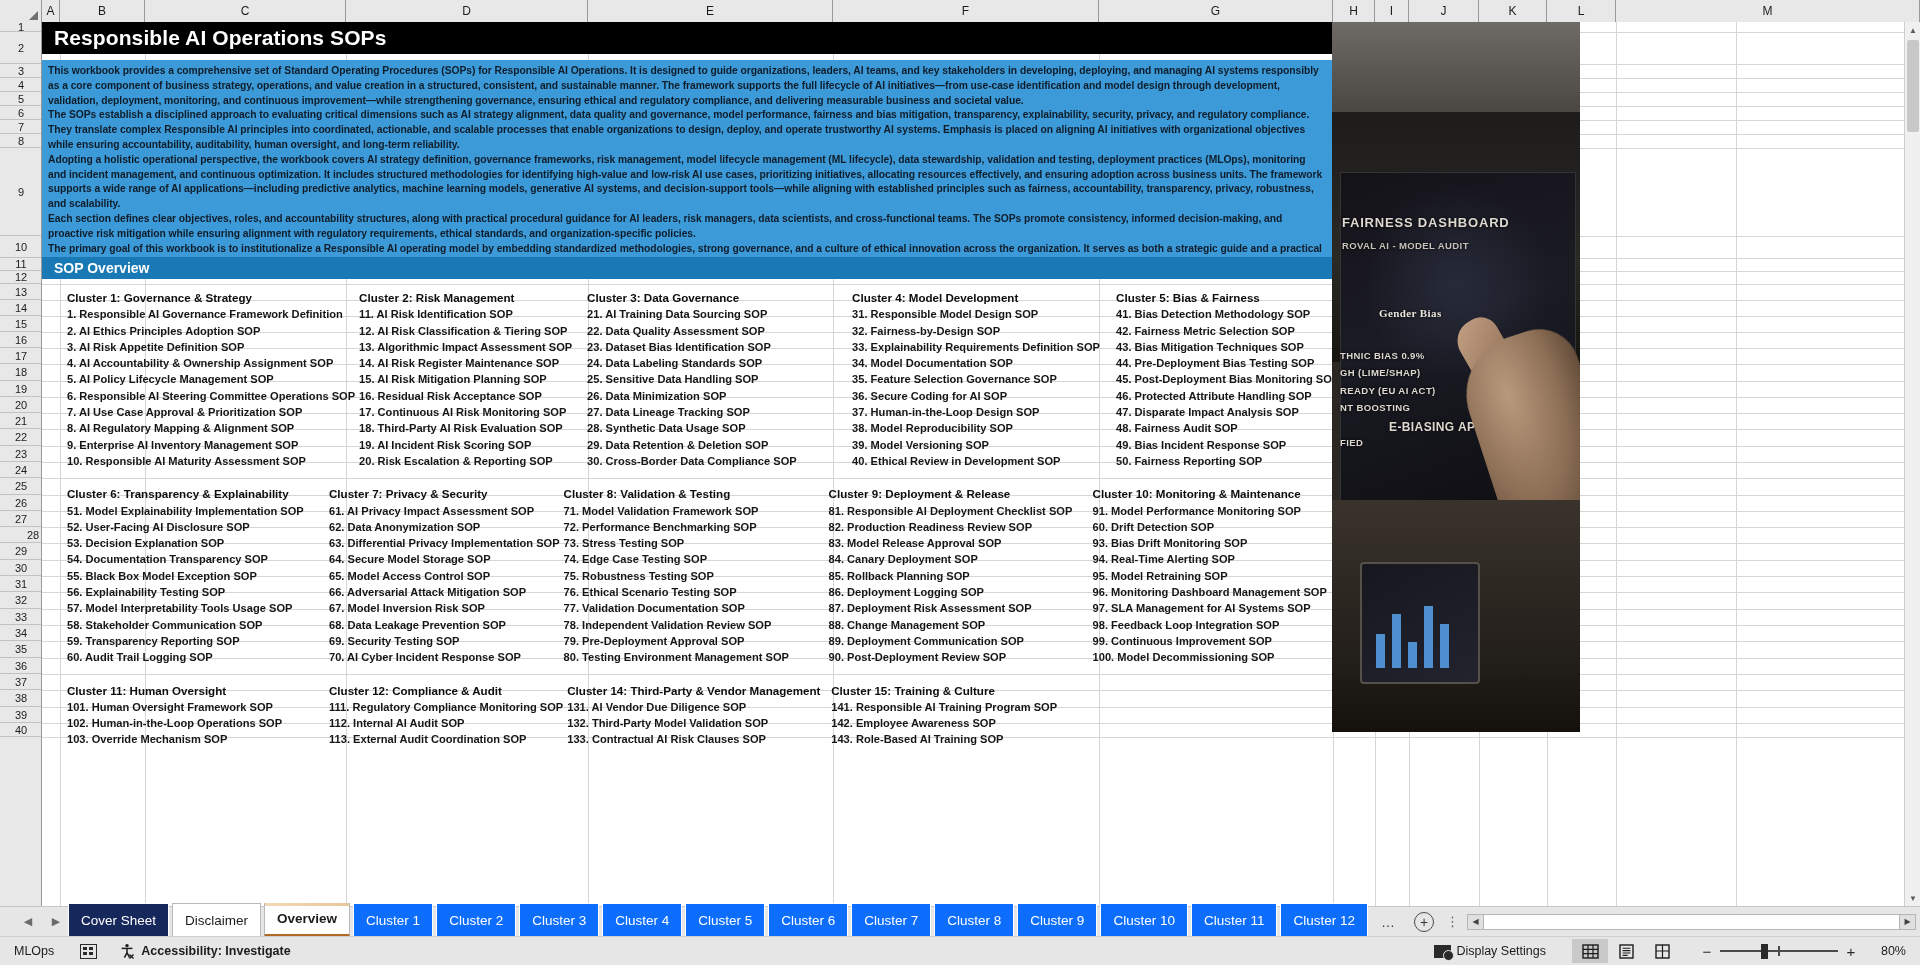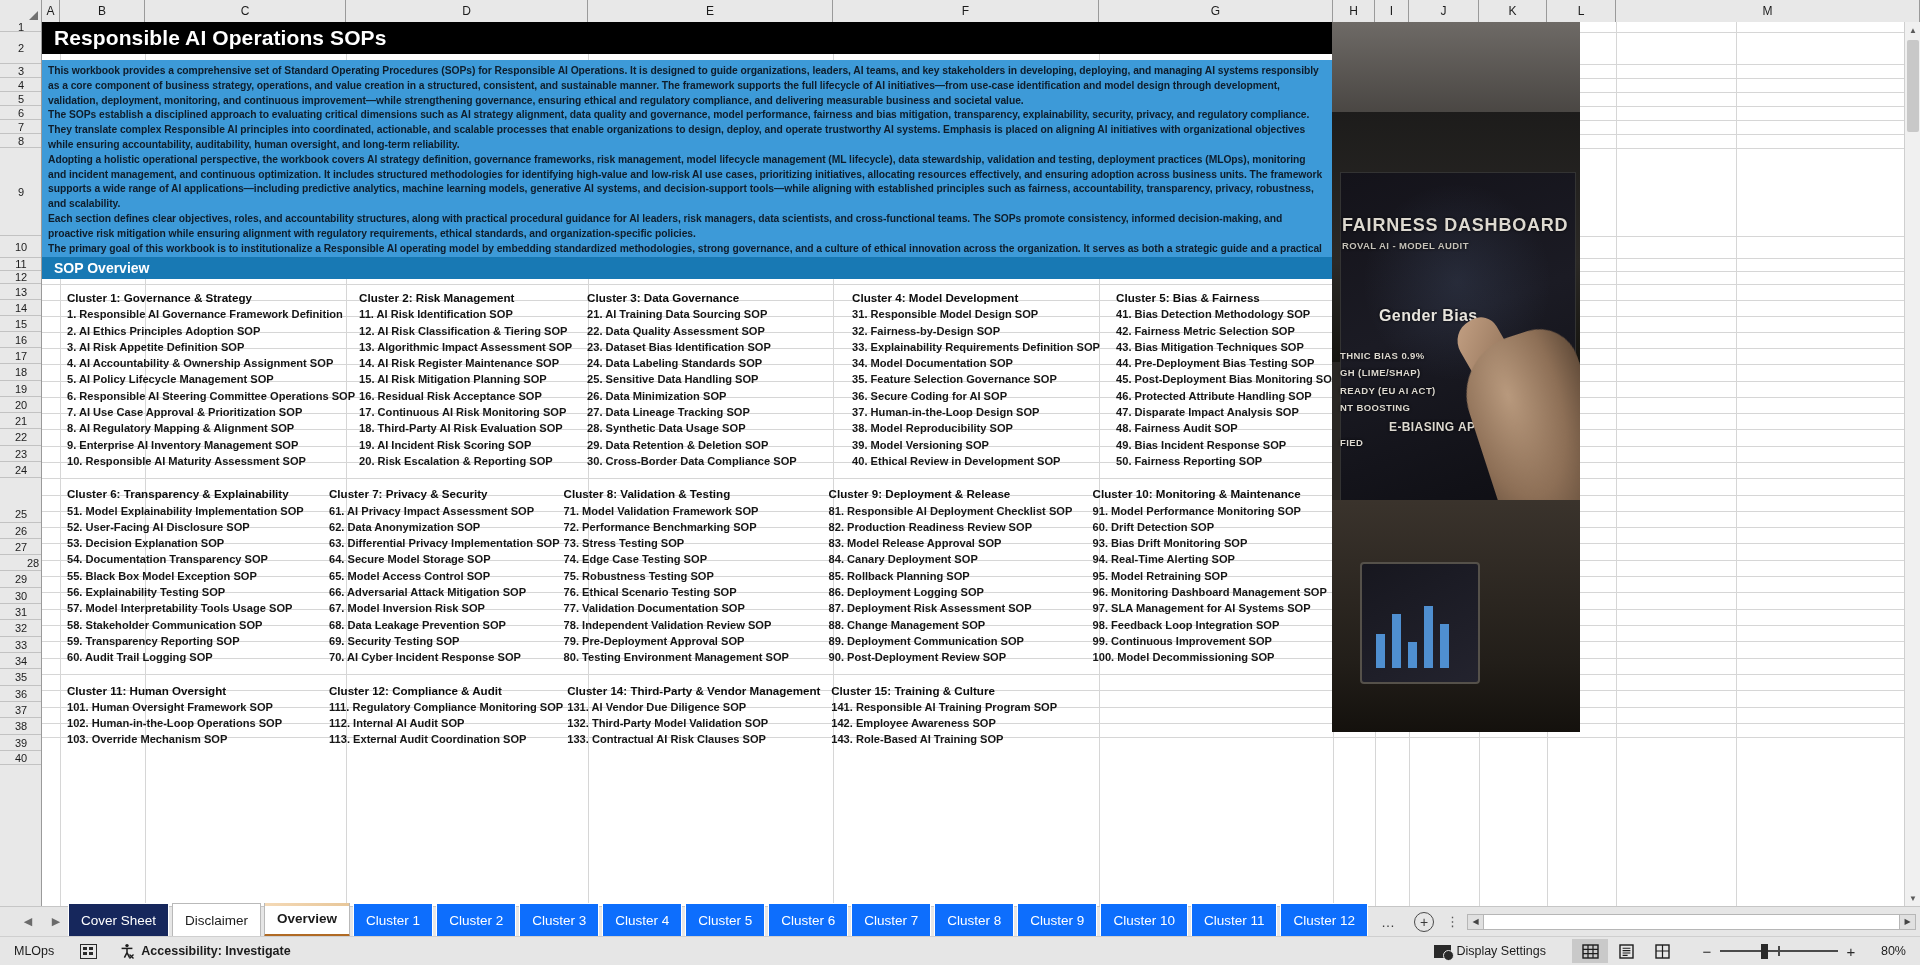--- a/index.html
+++ b/index.html
@@ -186,23 +186,23 @@
   }
   .ph-txt {
     position: absolute;
     color: #ddd9d0;
     font-size: 10px;
     font-weight: bold;
     letter-spacing: .4px;
     white-space: nowrap;
     text-shadow: 0 0 3px rgba(0,0,0,.9);
   }
-  .ph-txt.t1 { left: 10px; top: 193px; font-size: 18px; letter-spacing: .8px; }
+  .ph-txt.t1 { left: 10px; top: 193px; font-size: 13px; letter-spacing: .8px; }
   .ph-txt.t2 { left: 10px; top: 218px; font-size: 9.5px; color: #c5c1b8; }
-  .ph-txt.t3 { left: 47px; top: 285px; font-size: 16px; color: #e8e5de; }
+  .ph-txt.t3 { left: 47px; top: 285px; font-size: 11px; color: #e8e5de; font-family: Liberation Serif, serif; }
   .ph-txt.t4 { left: 8px; top: 328px; font-size: 9.5px; }
   .ph-txt.t5 { left: 8px; top: 345px; font-size: 9.5px; }
   .ph-txt.t6 { left: 8px; top: 363px; font-size: 9.5px; }
   .ph-txt.t7 { left: 8px; top: 380px; font-size: 9.5px; }
   .ph-txt.t8 { left: 14px; top: 398px; font-size: 12px; margin-left: 43px; }
   .ph-txt.t9 { left: 8px; top: 415px; font-size: 9.5px; }
   .ph-hand {
     position: absolute; left: 150px; top: 310px;
     width: 120px; height: 220px;
     background: radial-gradient(ellipse at 35% 25%, #b8997d 0%, #8d6f56 45%, #4d3b2c 85%);
@@ -464,21 +464,21 @@
     <div class="rowhdr" style="height: 16px;">15</div>
     <div class="rowhdr" style="height: 16px;">16</div>
     <div class="rowhdr" style="height: 16px;">17</div>
     <div class="rowhdr" style="height: 17px;">18</div>
     <div class="rowhdr" style="height: 16px;">19</div>
     <div class="rowhdr" style="height: 16px;">20</div>
     <div class="rowhdr" style="height: 16px;">21</div>
     <div class="rowhdr" style="height: 17px;">22</div>
     <div class="rowhdr" style="height: 16px;">23</div>
     <div class="rowhdr" style="height: 16px;">24</div>
-    <div class="rowhdr" style="height: 17px; margin-top: 28px;">25</div>
+    <div class="rowhdr" style="height: 17px;">25</div>
     <div class="rowhdr" style="height: 16px;">26</div>
     <div class="rowhdr" style="height: 16px;">27</div>
     <div class="rowhdr" style="height: 16px; padding-left: 24px;">28</div>
     <div class="rowhdr" style="height: 17px;">29</div>
     <div class="rowhdr" style="height: 16px;">30</div>
     <div class="rowhdr" style="height: 16px;">31</div>
     <div class="rowhdr" style="height: 17px;">32</div>
     <div class="rowhdr" style="height: 16px;">33</div>
     <div class="rowhdr" style="height: 16px;">34</div>
     <div class="rowhdr" style="height: 17px;">35</div>

